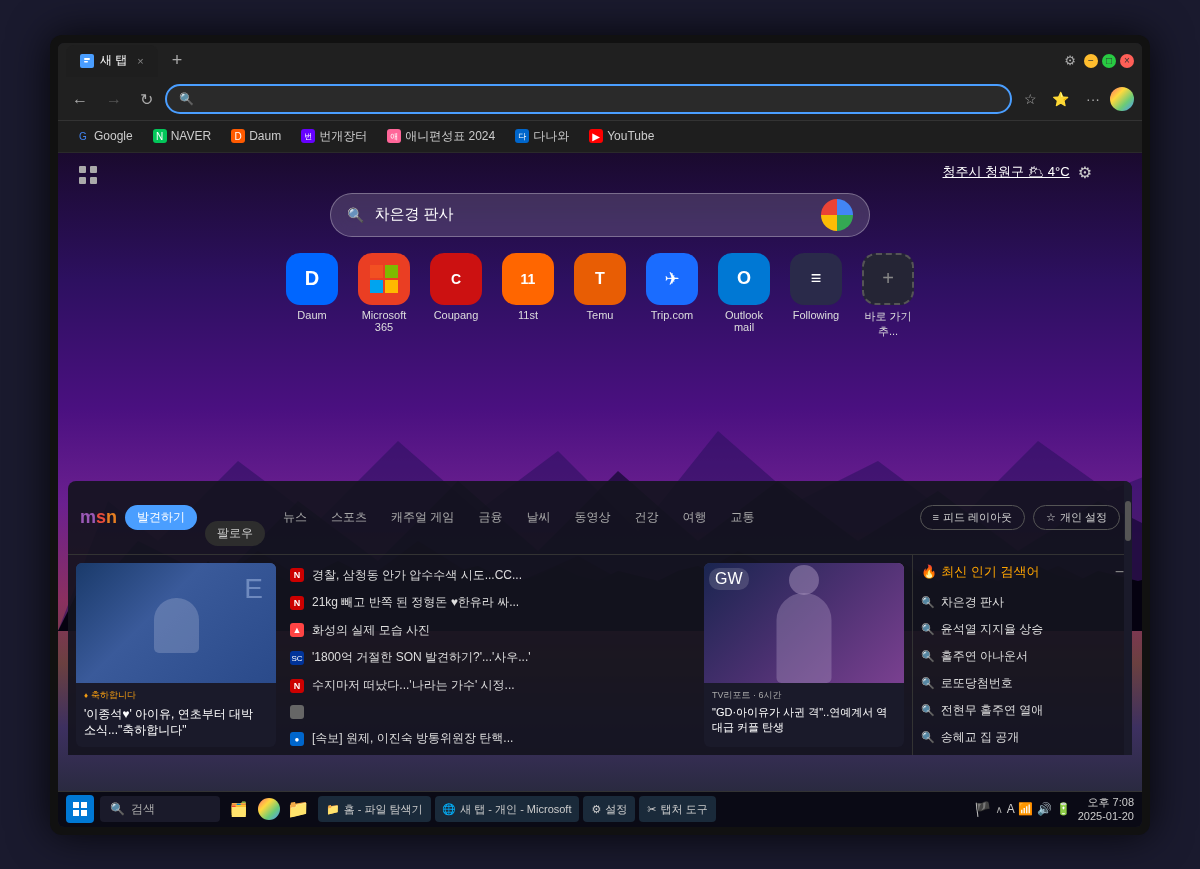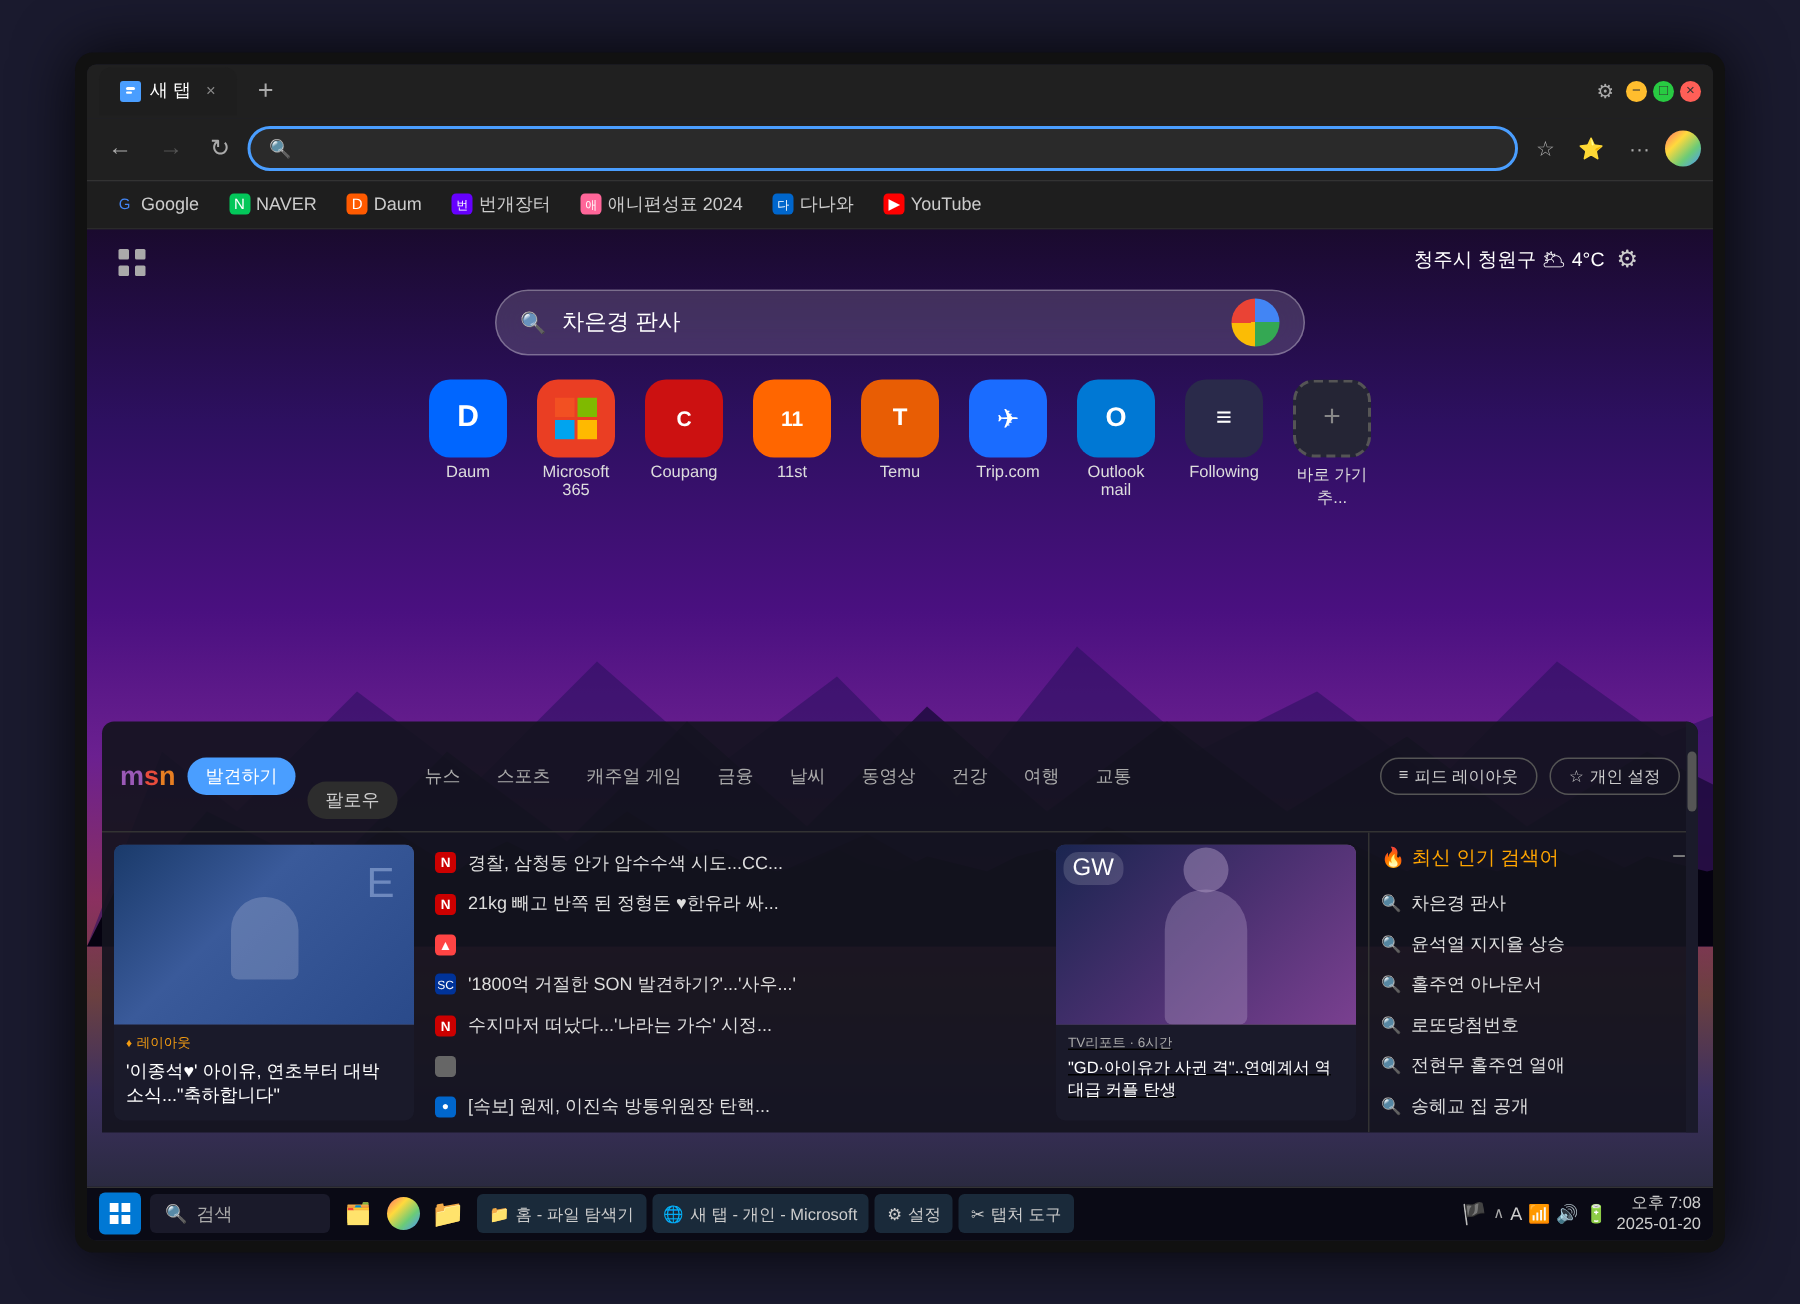--- a/index.html
+++ b/index.html
@@ -264,20 +264,21 @@
       color: #fff;
       font-size: 12px;
     }
 
     .weather-info {
       display: flex;
       align-items: center;
       gap: 6px;
       color: #fff;
       font-size: 13px;
+      text-decoration: underline;
     }
 
     .settings-gear {
       color: #ccc;
       font-size: 16px;
       cursor: pointer;
     }
 
     
     .apps-grid-btn {
@@ -939,37 +940,38 @@
               <div class="article-img-placeholder">
                 <div style="position:absolute;top:0;left:0;right:0;bottom:0;background:linear-gradient(135deg,#1a3a6a 0%,#3a5a9a 40%,#2a4a8a 100%);"></div>
                 <div style="position:absolute;top:10px;right:15px;color:rgba(200,220,255,0.4);font-size:28px;letter-spacing:-2px;">E</div>
                 <div style="position:absolute;bottom:30px;left:0;right:0;display:flex;justify-content:center;">
                   <div style="width:45px;height:55px;background:rgba(180,190,220,0.3);border-radius:22px 22px 5px 5px;"></div>
                 </div>
               </div>
               <div style="padding:6px 8px;">
                 <div class="article-source">
                   <span style="color:#f39c12;font-size:8px;">♦</span>
-                  <span>레이아웃</span>
+                  <span>축하합니다</span>
                 </div>
                 <div class="article-title" style="padding:4px 0;">'이종석♥' 아이유, 연초부터 대박 소식..."축하합니다"</div>
               </div>
             </div>
 
             <div class="news-article-middle">
               <div class="news-item">
                 <div class="news-item-source" style="background:#cc0000;border-radius:3px;display:flex;align-items:center;justify-content:center;color:white;font-size:9px;font-weight:bold;">N</div>
                 <span class="news-item-title">경찰, 삼청동 안가 압수수색 시도...CC...</span>
               </div>
               <div class="news-item">
                 <div class="news-item-source" style="background:#cc0000;border-radius:3px;display:flex;align-items:center;justify-content:center;color:white;font-size:9px;font-weight:bold;">N</div>
                 <span class="news-item-title">21kg 빼고 반쪽 된 정형돈 ♥한유라 싸...</span>
               </div>
               <div class="news-item">
                 <div class="news-item-source" style="background:#ff4444;border-radius:3px;display:flex;align-items:center;justify-content:center;color:white;font-size:9px;">▲</div>
+                <span class="news-item-title">화성의 실제 모습 사진</span>
               </div>
               <div class="news-item">
                 <div class="news-item-source" style="background:#003399;border-radius:3px;display:flex;align-items:center;justify-content:center;color:white;font-size:8px;">SC</div>
                 <span class="news-item-title">'1800억 거절한 SON 발견하기?'...'사우...'</span>
               </div>
               <div class="news-item">
                 <div class="news-item-source" style="background:#cc0000;border-radius:3px;display:flex;align-items:center;justify-content:center;color:white;font-size:9px;font-weight:bold;">N</div>
                 <span class="news-item-title">수지마저 떠났다...'나라는 가수' 시정...</span>
               </div>
               <div class="news-item">
@@ -985,21 +987,21 @@
             <div class="news-article-right">
               <div class="article-img-right">
                 <div style="position:absolute;top:0;left:0;right:0;bottom:0;background:linear-gradient(135deg,#1a2550 0%,#4a3070 50%,#7a4090 100%);"></div>
                 <div style="position:absolute;top:5px;left:5px;background:rgba(255,255,255,0.15);border-radius:10px;padding:2px 6px;font-size:10px;color:white;display:flex;align-items:center;gap:3px;">
                   <span style="font-size:16px;">GW</span>
                 </div>
 
                 <div style="position:absolute;bottom:0;left:50%;transform:translateX(-50%);width:55px;height:90px;background:rgba(180,160,200,0.35);border-radius:27px 27px 5px 5px;"></div>
                 <div style="position:absolute;bottom:88px;left:50%;transform:translateX(-50%);width:30px;height:30px;background:rgba(180,160,200,0.45);border-radius:50%;"></div>
               </div>
-              <div style="padding:6px 8px;text-decoration:underline;">
+              <div style="padding:6px 8px;">
                 <div style="font-size:9px;color:#aaa;margin-bottom:3px;">TV리포트 · 6시간</div>
                 <div class="article-title" style="padding:0;font-size:11px;">"GD·아이유가 사귄 격"..연예계서 역대급 커플 탄생</div>
               </div>
             </div>
 
           </div>
 
           <div class="trending-sidebar">
             <div class="trending-header">
               <span class="trending-title">

